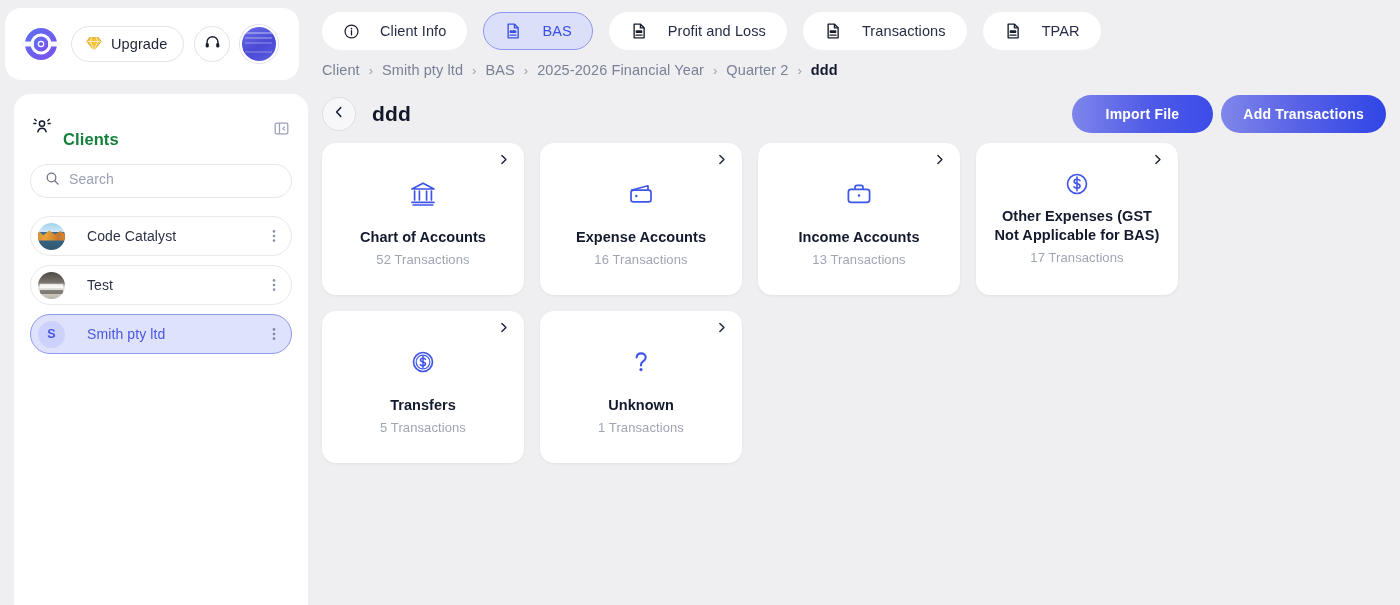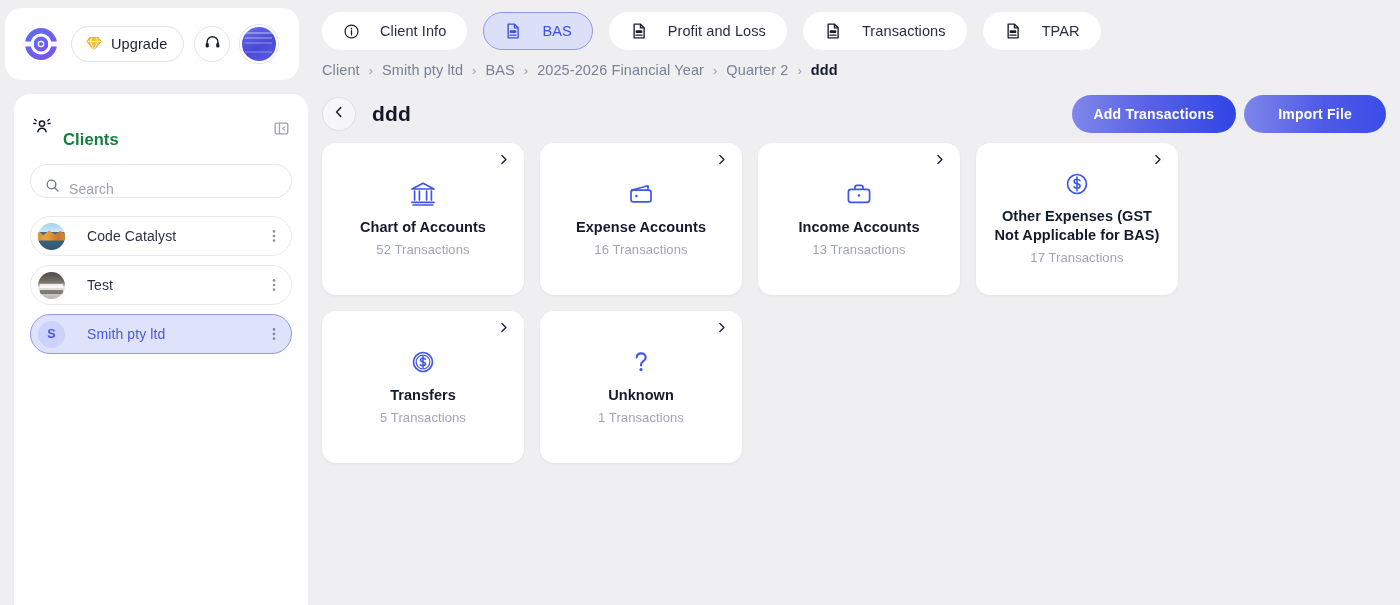--- a/index.html
+++ b/index.html
@@ -186,22 +186,22 @@
     letter-spacing: .1px;
     margin-top: 22px;
   }
   .collapse-btn { margin-left: auto; cursor: pointer; display: flex; }
 
   .search-wrap {
     margin-top: 22px;
     height: 34px;
     border: 1px solid #e6e6ec;
     border-radius: 17px;
-    display: flex; align-items: flex-end;
-    padding: 0 14px;
+    display: flex; align-items: flex-start;
+    padding: 6px 14px;
     gap: 9px;
   }
   .search-wrap input {
     border: none; outline: none;
     background: transparent;
     font-size: 14px;
     color: #3b4154;
     font-family: "Liberation Sans", sans-serif;
     width: 100%;
     letter-spacing: .1px;
@@ -293,21 +293,21 @@
     position: absolute;
     right: 14px; top: 10px;
     display: flex;
   }
   .card-icon {
     margin-top: 36px;
     height: 30px;
     display: flex; align-items: center; justify-content: center;
   }
   .card-title {
-    margin-top: 9px;
+    margin-top: 19px;
     font-size: 14.5px;
     font-weight: 700;
     color: #141a2e;
     text-align: center;
     line-height: 19px;
     letter-spacing: .05px;
     width: 100%;
   }
   .card-sub {
     margin-top: 5px;
@@ -442,22 +442,22 @@
   <div class="page-head">
     <div class="back-btn">
       <span>
         <svg viewBox="0 0 16 16" width="14" height="14">
           <path d="M10 3L5.2 8 10 13" fill="none" stroke="#1b2236" stroke-width="1.7" stroke-linecap="round" stroke-linejoin="round"></path>
         </svg>
       </span>
     </div>
     <div class="page-title">ddd</div>
     <div class="head-actions">
+      <button class="grad-btn import">Import File</button>
       <button class="grad-btn">Add Transactions</button>
-      <button class="grad-btn import">Import File</button>
     </div>
   </div>
 
   <div class="sidebar">
     <div class="side-head">
       <span>
         <svg viewBox="0 0 22 20" width="20" height="18">
           <circle cx="11" cy="7.4" r="2.9" fill="none" stroke="#141a2e" stroke-width="1.6"></circle>
           <path d="M6.4 16.4c.6-2.6 2.4-4 4.6-4s4 1.4 4.6 4" fill="none" stroke="#141a2e" stroke-width="1.6" stroke-linecap="round"></path>
           <path d="M4.6 4.2L2.8 2.6M4.2 7.2H1.9M17.4 4.2l1.8-1.6M17.8 7.2h2.3" stroke="#141a2e" stroke-width="1.5" stroke-linecap="round"></path>

